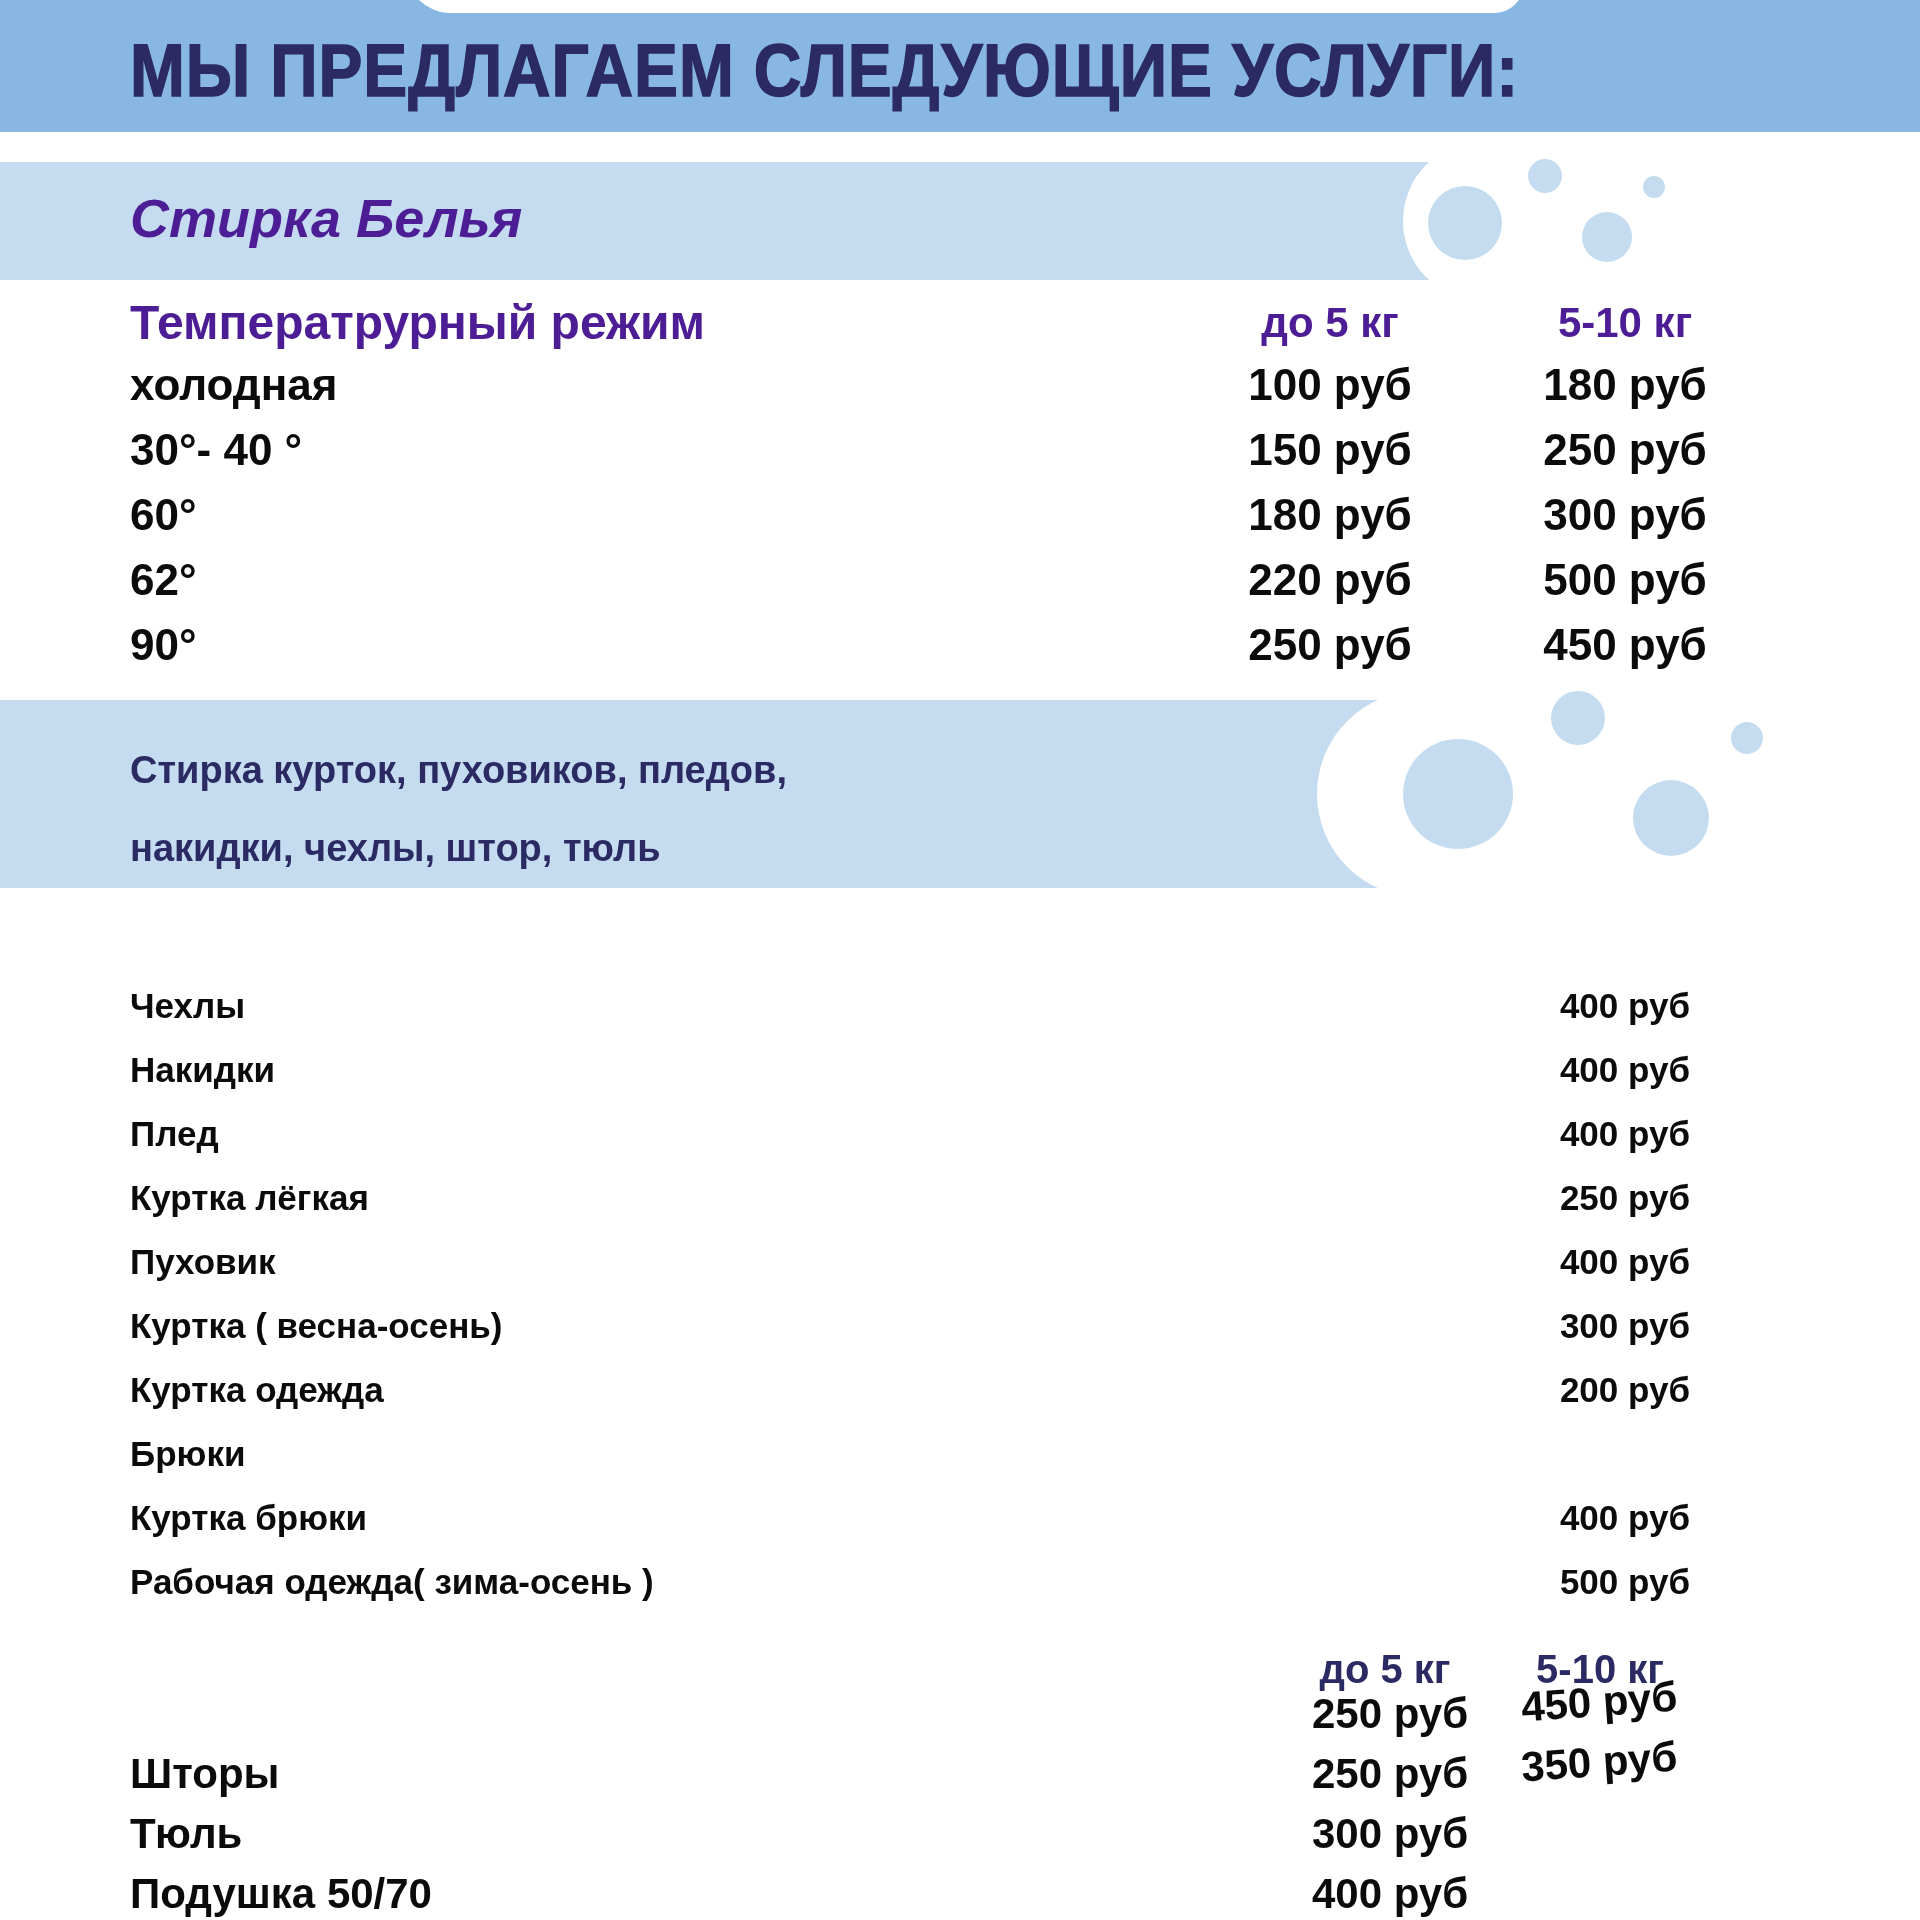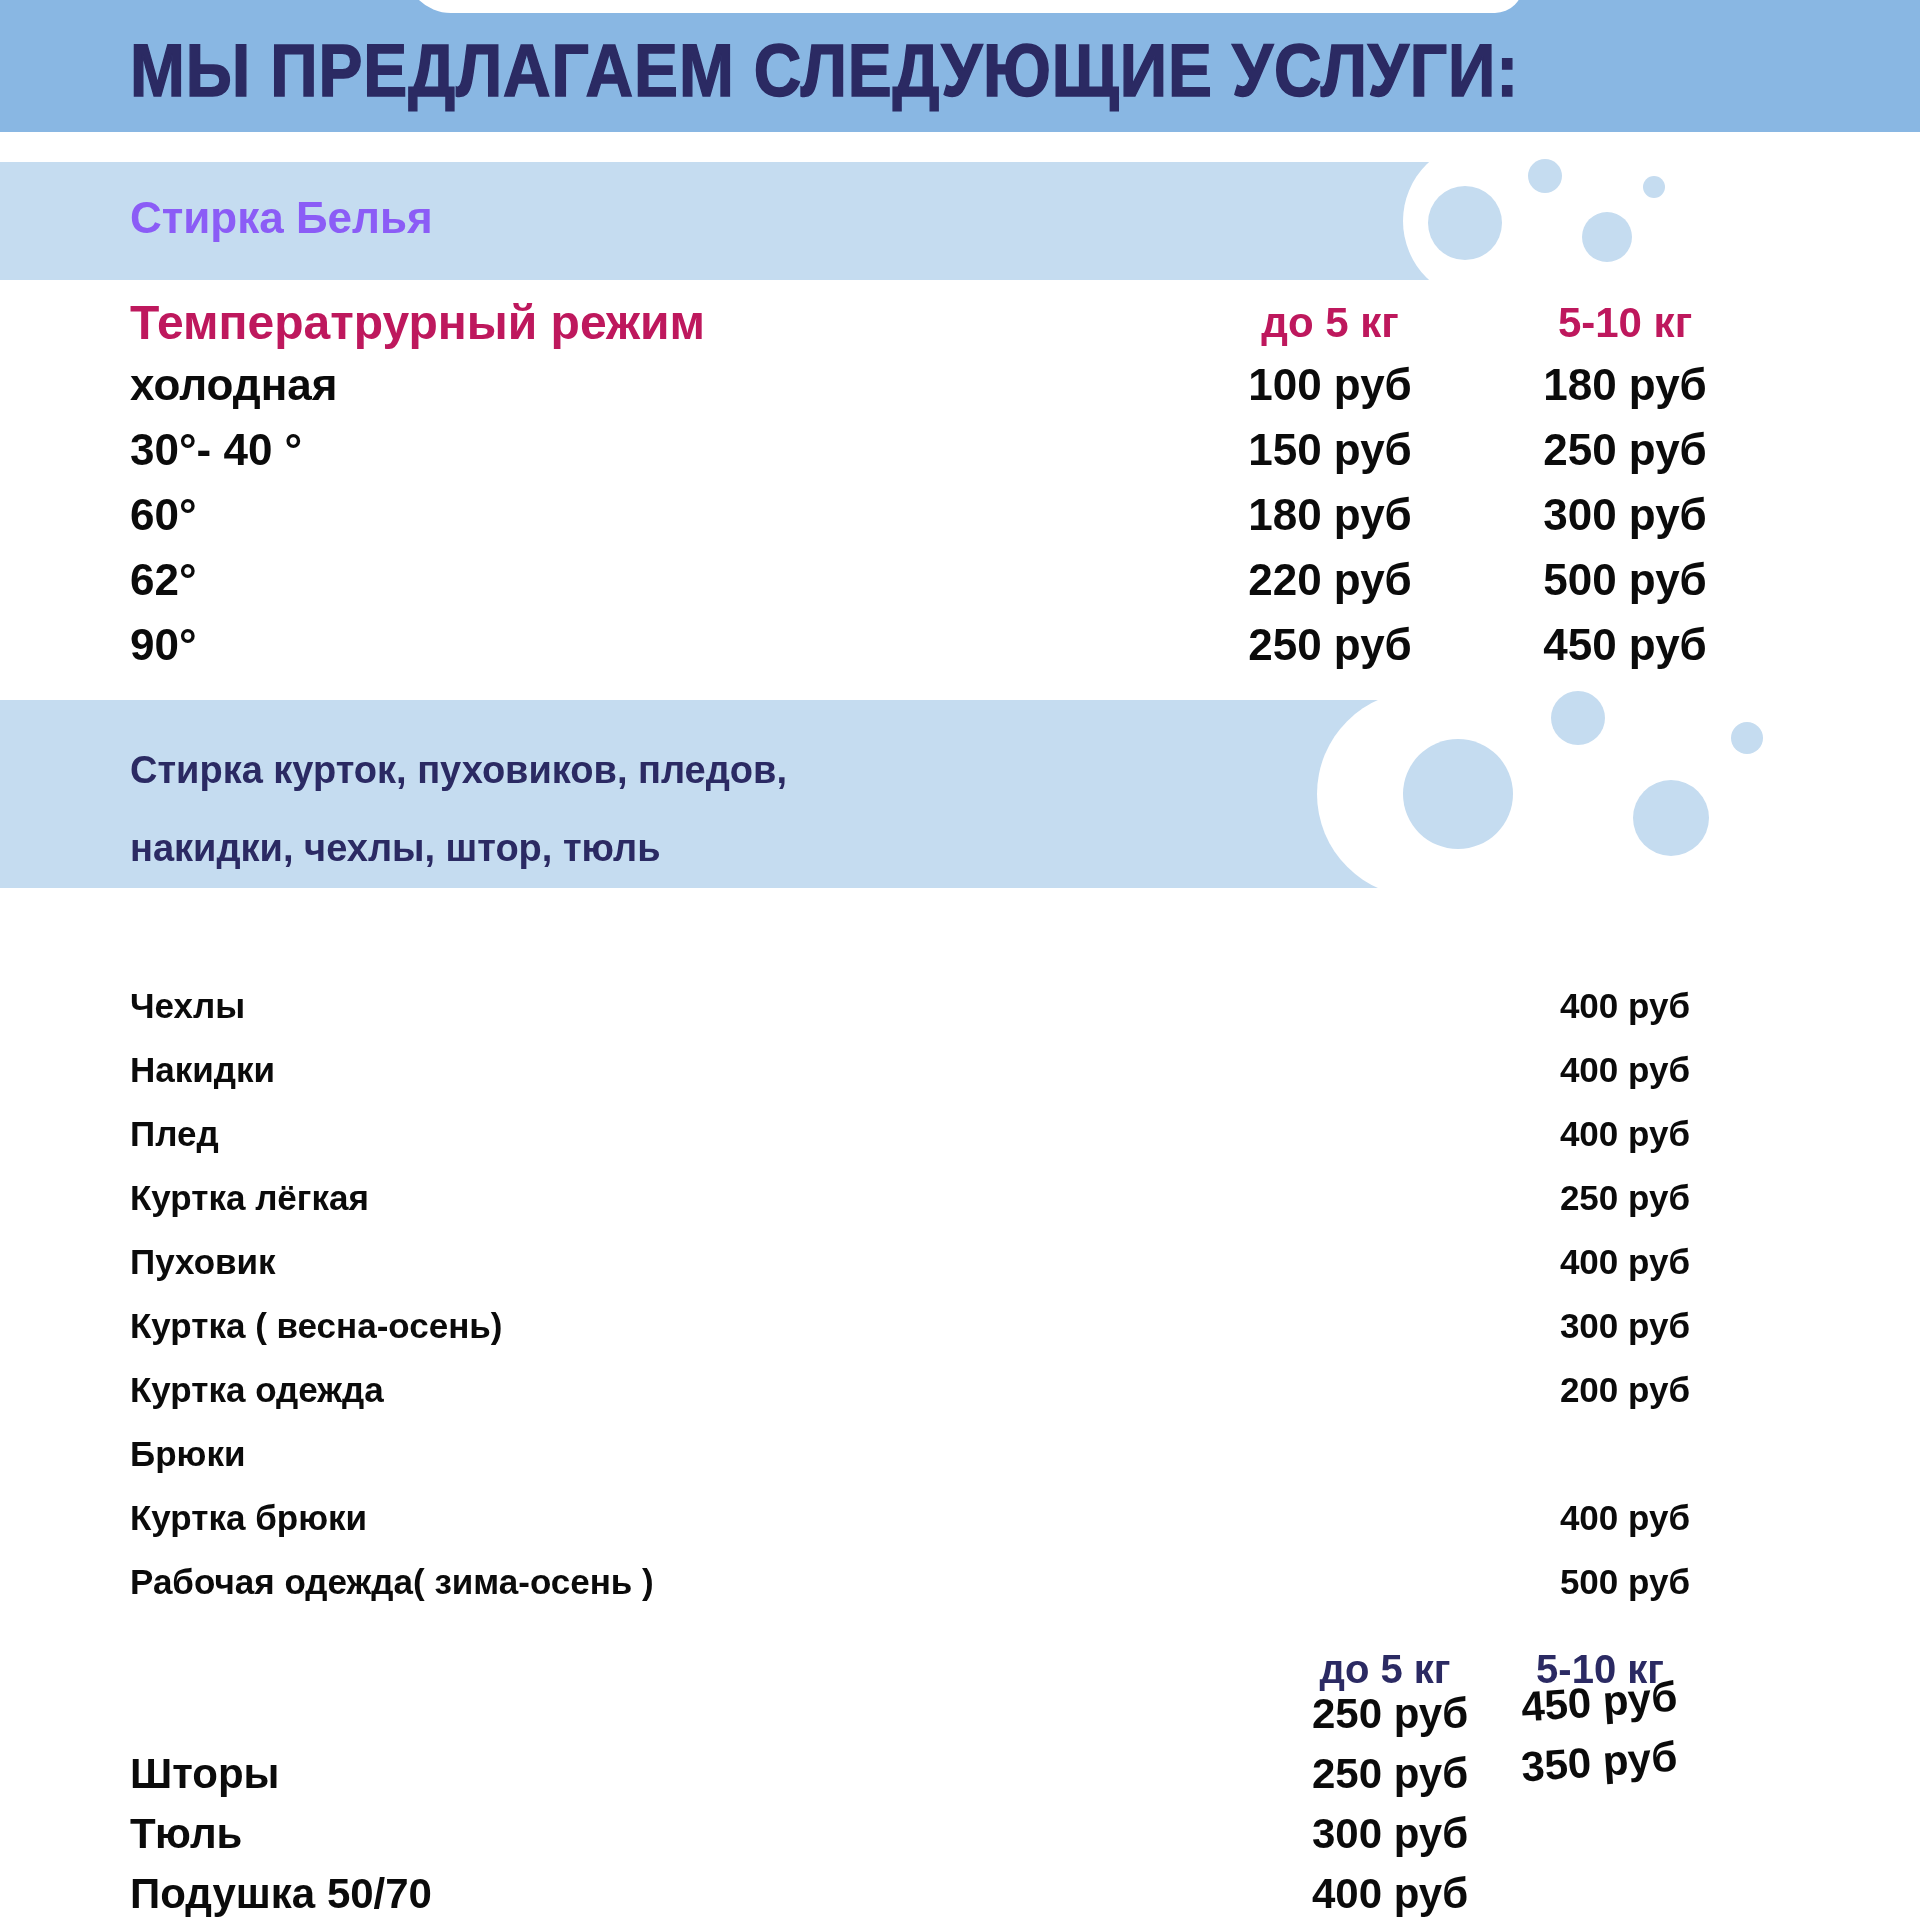--- a/index.html
+++ b/index.html
@@ -39,33 +39,34 @@
   
   .band { position: absolute; left: 0; background: #c5dcf0; }
   .band1 { top: 162px; width: 1450px; height: 118px; }
   .band2 { top: 700px; width: 1448px; height: 188px; }
 
   .bubble-white { position: absolute; background: #ffffff; border-radius: 50%; }
   .bubble { position: absolute; background: #c5dcf0; border-radius: 50%; }
 
   .band1-title {
     position: absolute; top: 188px; left: 130px;
-    font-size: 44px; line-height: 60px; color: #8b5cf6;
+    font-size: 54px; line-height: 60px; color: #4c1d95;
     white-space: nowrap;
+    font-style: italic;
   }
   .band2-line { position: absolute; left: 130px; font-size: 38px; line-height: 60px; color: #2b2a63; white-space: nowrap; }
   .band2-l1 { top: 740px; }
   .band2-l2 { top: 818px; }
 
   
   .t1row { position: absolute; left: 130px; width: 1640px; height: 56px; font-size: 44px; line-height: 50px; }
   .t1row .lbl { position: absolute; left: 0; white-space: nowrap; }
   .t1row .c1 { position: absolute; left: 1075px; width: 250px; text-align: center; }
   .t1row .c2 { position: absolute; left: 1370px; width: 250px; text-align: center; }
-  .t1head { color: #be185d; }
+  .t1head { color: #4c1d95; }
   .t1head .lbl { font-size: 48px; }
   .t1head .c1, .t1head .c2 { font-size: 42px; }
 
   
   .subtitle {
     position: absolute; top: 898px; left: 130px;
     font-size: 46px; line-height: 52px; color: #2b2a63;
     white-space: nowrap;
   }
   .itrow { position: absolute; left: 130px; width: 1560px; height: 52px; font-size: 35px; line-height: 48px; }

